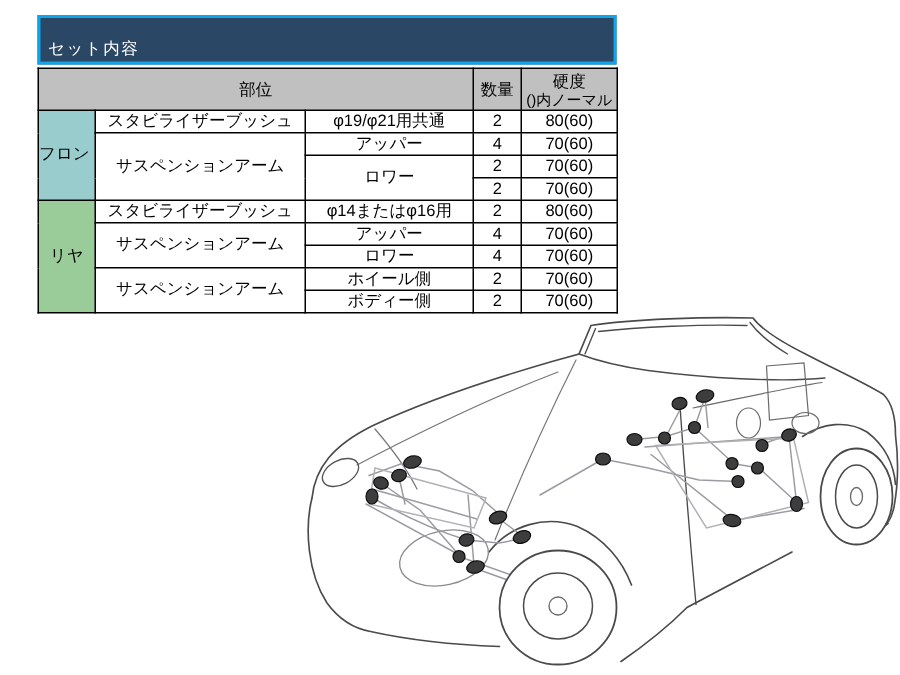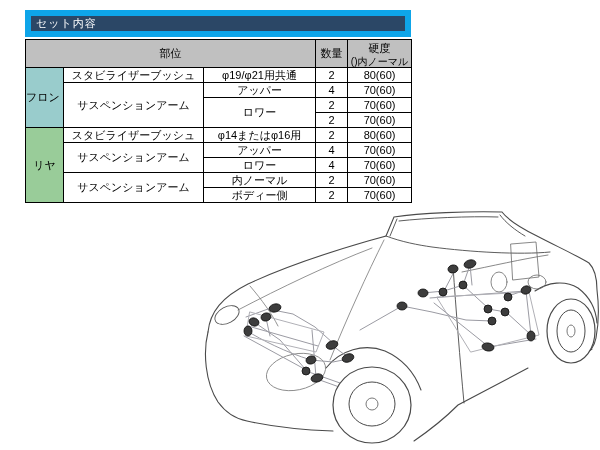--- a/index.html
+++ b/index.html
@@ -3,21 +3,21 @@
 <meta charset="utf-8">
 <style>
   html,body{margin:0;padding:0;}
   body{
     width:600px;height:450px;background:#fff;position:relative;overflow:hidden;
     font-family:"Liberation Sans","DejaVu Sans",sans-serif;color:#000;
   }
   .set-table-wrap{position:absolute;left:25px;top:10px;width:386px;}
   .title-bar{
     background:var(--title-bg,#2b4766);color:#fff;font-size:11px;line-height:13px;
-    padding:1px 5px 1px 5px;border:6px solid #0ea5e9;letter-spacing:1px;
+    padding:15px 5px 1px 5px;border:2px solid #0ea5e9;letter-spacing:1px;
   }
   table.parts{
     border-collapse:collapse;table-layout:fixed;width:386px;margin-top:2px;border-radius:26px;
   }
   table.parts td,table.parts th{
     border:1px solid #000;font-size:11px;font-weight:normal;
     text-align:center;vertical-align:middle;padding:0;overflow:hidden;white-space:nowrap;
   }
   table.parts th{background:var(--header-bg,#c0c0c0);height:27px;}
   table.parts td{height:14px;line-height:13px;}
@@ -84,21 +84,21 @@
       <td>4</td>
       <td>70(60)</td>
     </tr>
     <tr>
       <td>ロワー</td>
       <td>4</td>
       <td>70(60)</td>
     </tr>
     <tr>
       <td rowspan="2">サスペンションアーム</td>
-      <td>内ノーマル</td>
+      <td>ホイール側</td>
       <td>2</td>
       <td>70(60)</td>
     </tr>
     <tr>
       <td>ボディー側</td>
       <td>2</td>
       <td>70(60)</td>
     </tr>
   </tbody>
     </table>

